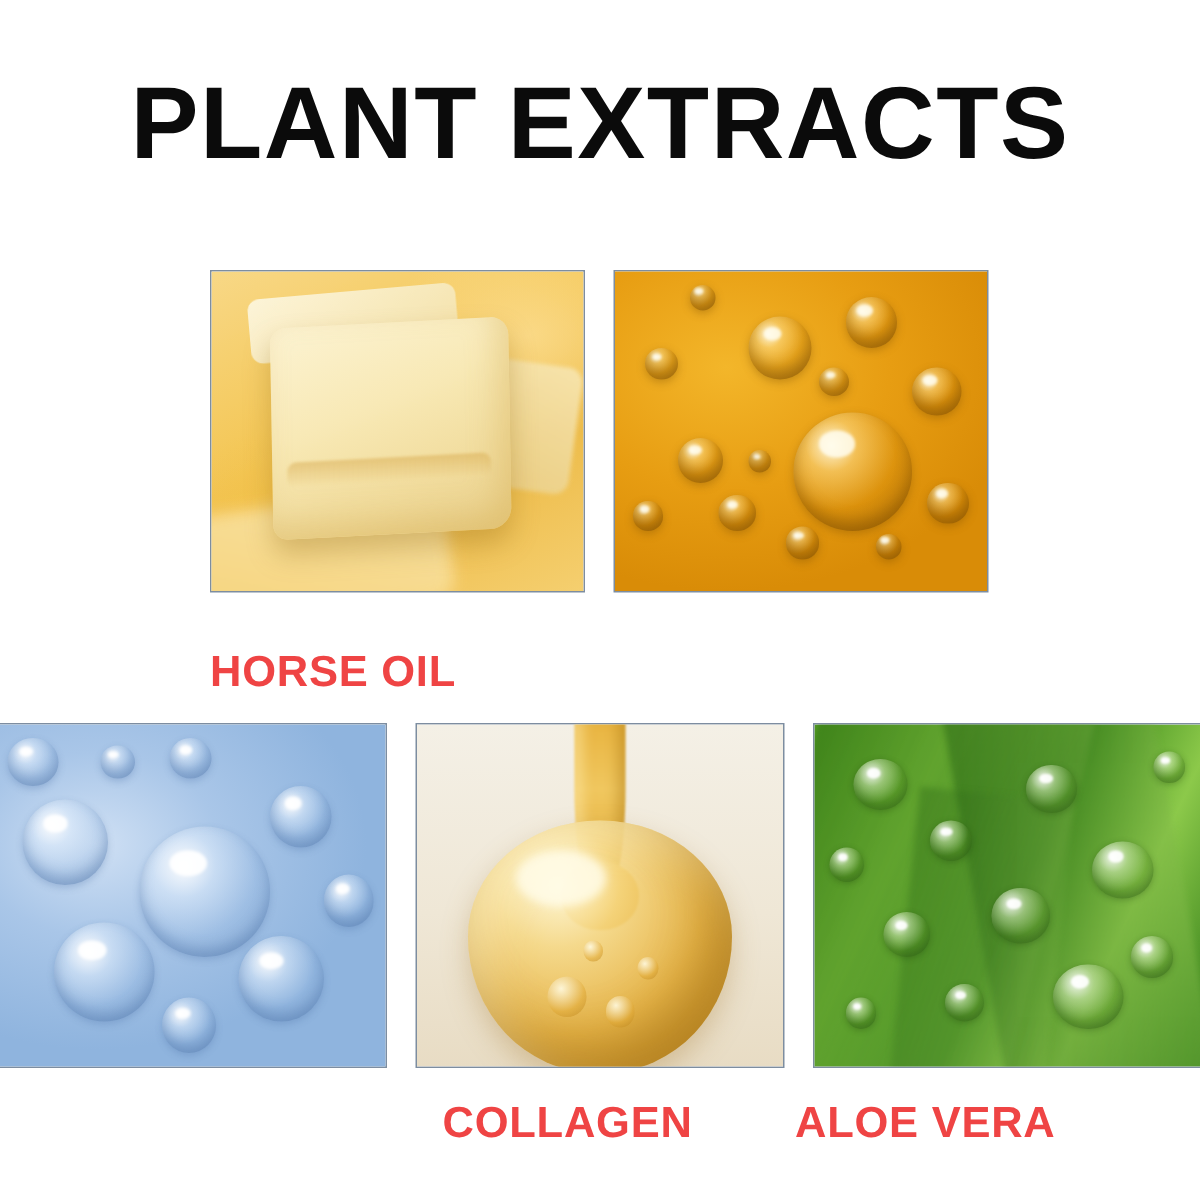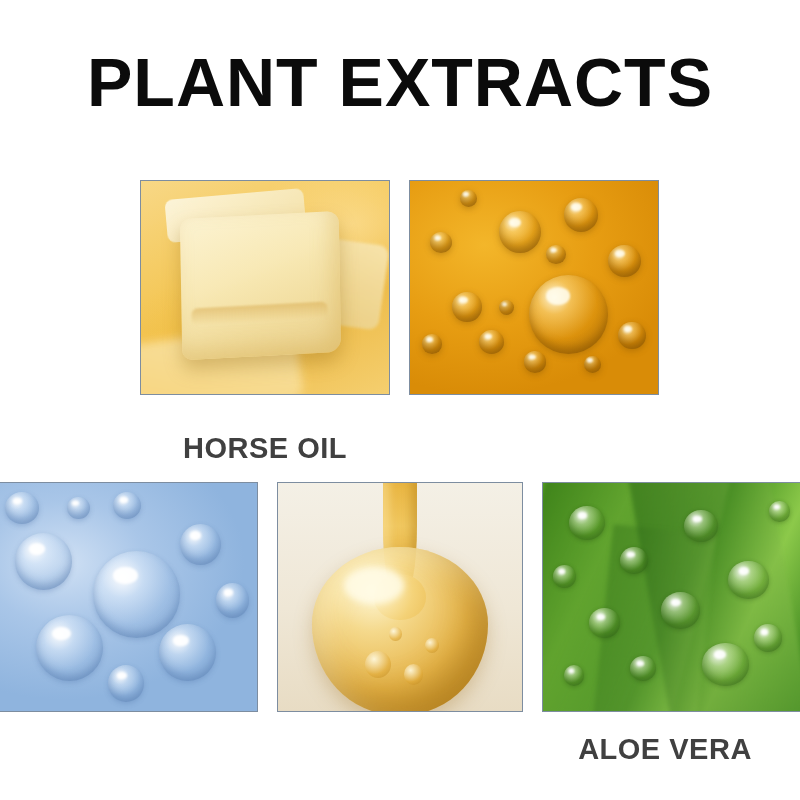--- a/index.html
+++ b/index.html
@@ -46,26 +46,25 @@
     border: 1px solid #7d8da0;
     box-sizing: border-box;
   }
   .tile .art {
     position: absolute;
     inset: 0;
   }
 
   .caption {
     position: absolute;
-    text-align: center;
     font-size: 29px;
     line-height: 32px;
     font-weight: 700;
     letter-spacing: 0.5px;
-    color: #404040;
+    color: #ef4444;
     white-space: nowrap;
   }
 
   
   #tile-horse-oil { left: 140px; top: 180px; width: 250px; height: 215px; }
   #tile-glycerin  { left: 409px; top: 180px; width: 250px; height: 215px; }
   #cap-horse-oil  { left: 140px; top: 432px; width: 250px; }
   #cap-glycerin   { left: 409px; top: 432px; width: 250px; }
 
   
@@ -335,20 +334,21 @@
       <div class="drop-stream"></div>
       <div class="big-drop">
         <div class="hl"></div>
         <div class="mini" style="left:30%;top:62%;width:15%;height:16%;"></div>
         <div class="mini" style="left:52%;top:70%;width:11%;height:12%;"></div>
         <div class="mini" style="left:64%;top:54%;width:8%;height:9%;"></div>
         <div class="mini" style="left:44%;top:48%;width:7%;height:8%;"></div>
       </div>
     </div>
   </div>
+  <div class="caption" id="cap-collagen">COLLAGEN</div>
 
   <div class="tile" id="tile-aloe">
     <div class="art art-aloe">
       <div class="leaf" style="left:-10%;top:-12%;width:70%;height:130%;transform:rotate(14deg);"></div>
       <div class="leaf" style="left:42%;top:-18%;width:54%;height:140%;transform:rotate(-10deg);"></div>
       <div class="leaf" style="left:22%;top:20%;width:40%;height:110%;transform:rotate(6deg);opacity:0.5;"></div>
 
       <div class="gdrop" style="left:10%;top:10%;width:14%;height:15%;"></div>
       <div class="gdrop" style="left:30%;top:28%;width:11%;height:12%;"></div>
       <div class="gdrop" style="left:55%;top:12%;width:13%;height:14%;"></div>

